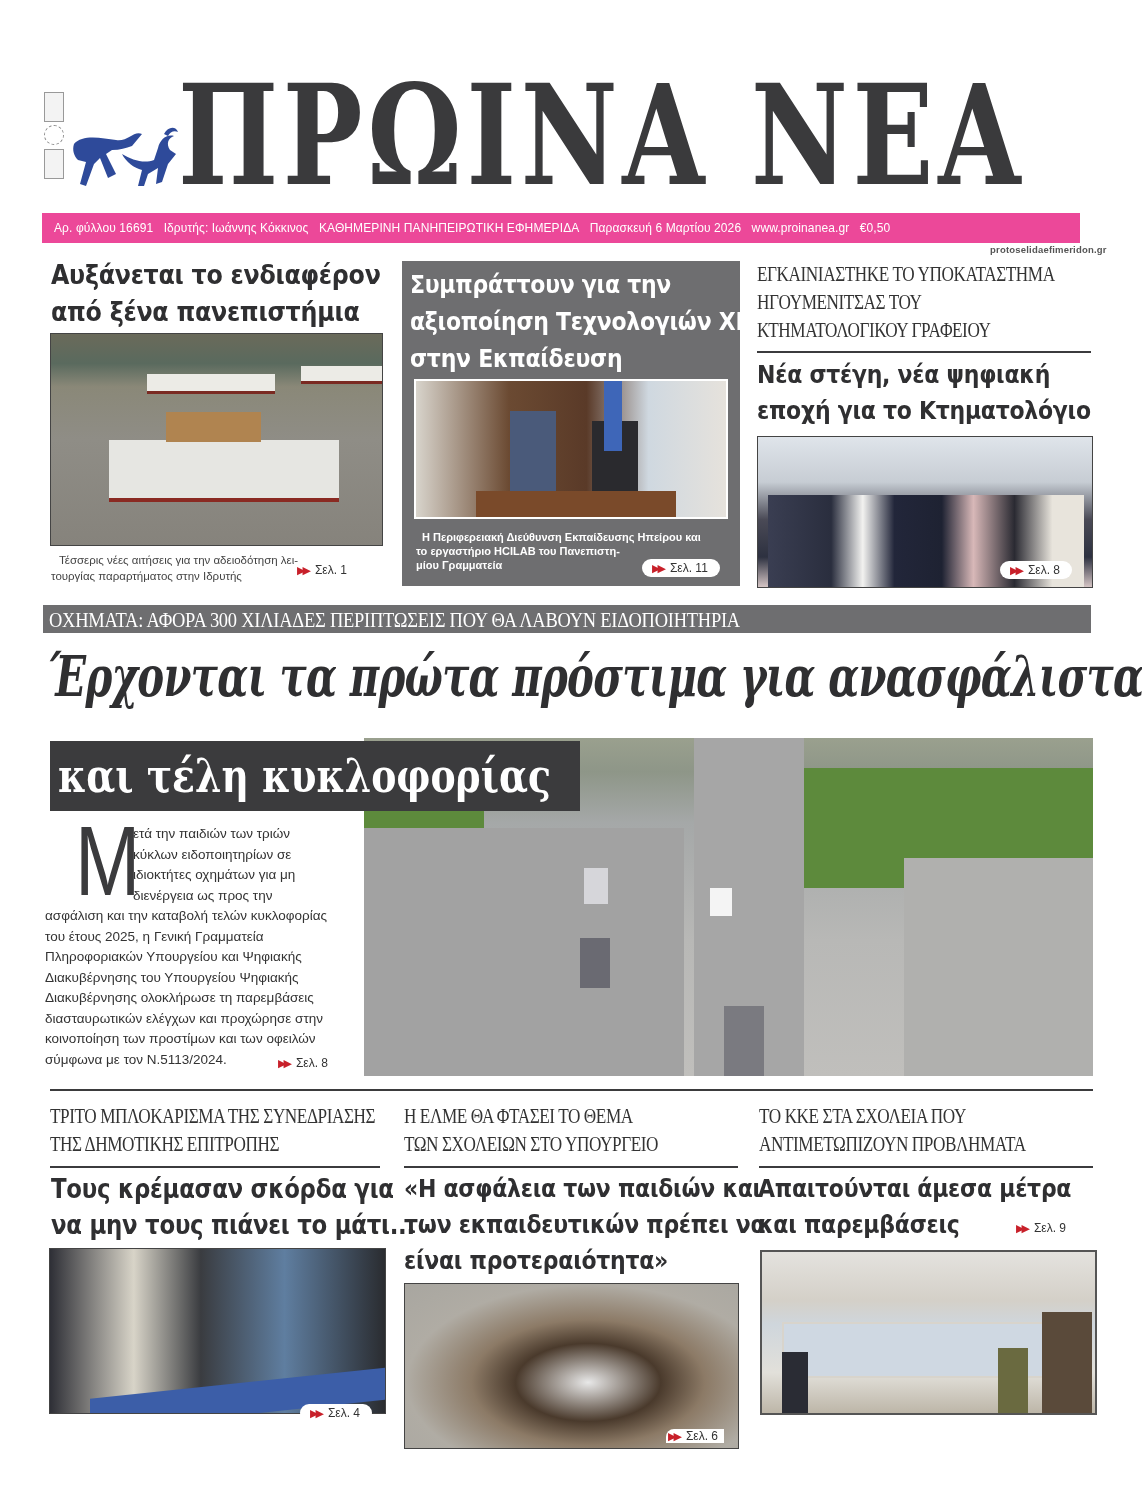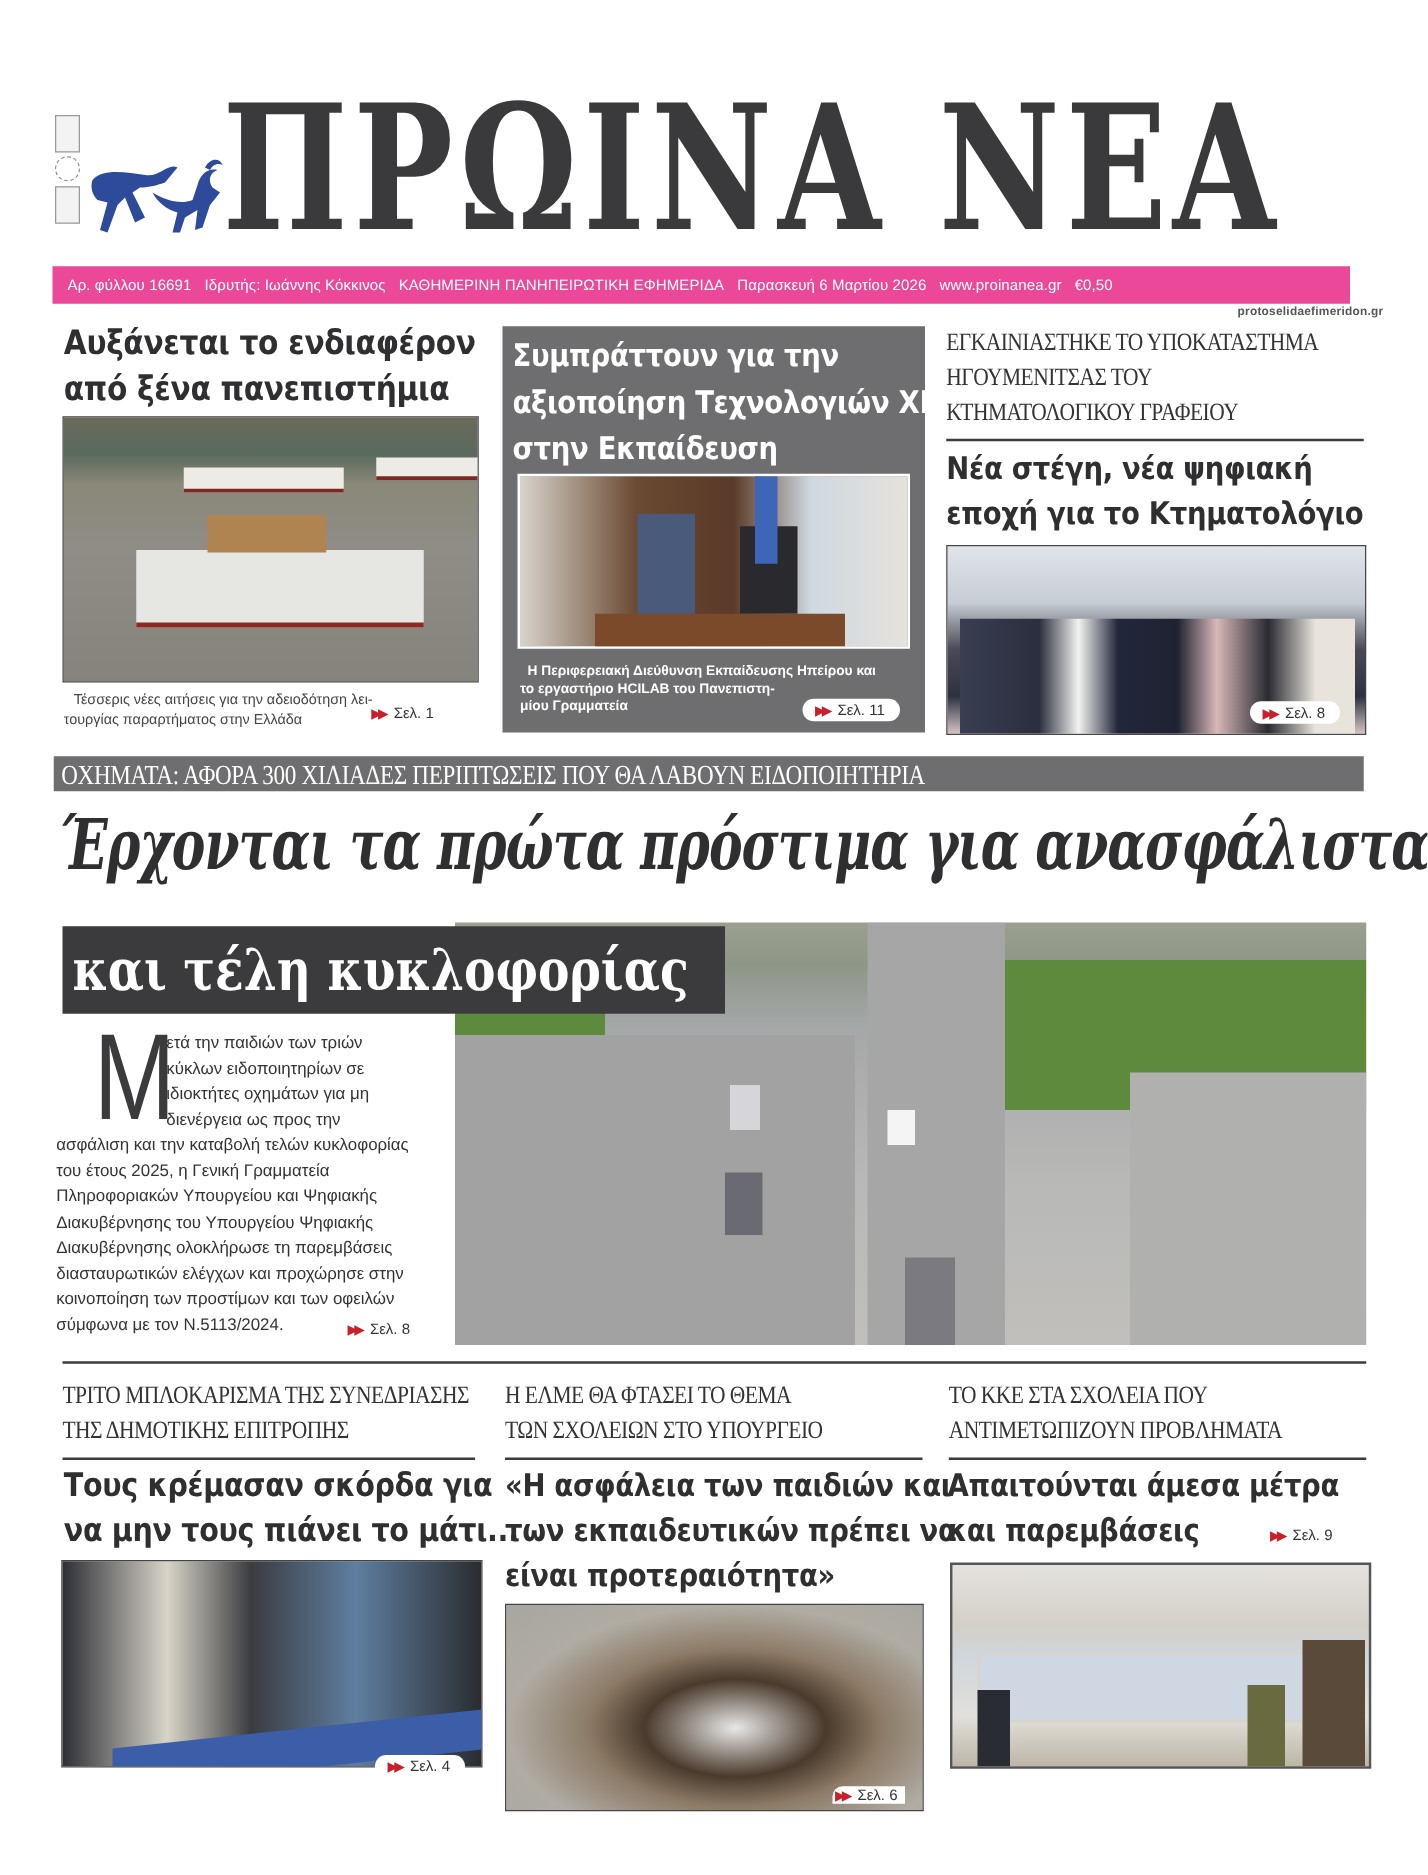--- a/index.html
+++ b/index.html
@@ -135,21 +135,21 @@
   <div>από ξένα πανεπιστήμια</div>
 </div>
 <div class="abs photo photo1">
   <div style="position:absolute;left:58px;top:106px;width:230px;height:62px;background:#e6e6e2;border-bottom:4px solid #8a2a22;"></div>
   <div style="position:absolute;left:96px;top:40px;width:128px;height:20px;background:#ecebe6;border-bottom:3px solid #7a2a22;"></div>
   <div style="position:absolute;left:250px;top:32px;width:84px;height:18px;background:#ecebe6;border-bottom:3px solid #7a2a22;"></div>
   <div style="position:absolute;left:115px;top:78px;width:95px;height:30px;background:#b08450;"></div>
 </div>
 <div class="abs caption1">
   <div style="padding-left:8px">Τέσσερις νέες αιτήσεις για την αδειοδότηση λει-</div>
-  <div>τουργίας παραρτήματος στην Ελλάδα</div>
+  <div>τουργίας παραρτήματος στην Ιδρυτής</div>
 </div>
 <div class="abs page-ref ref1">
   <span class="arr">▶▶</span>
   <span>Σελ.  1</span>
 </div>
 
 <div class="abs grey-box"></div>
 <div class="abs h-sans-bold story2-title">
   <div>Συμπράττουν για την</div>
   <div>αξιοποίηση Τεχνολογιών XR</div>

